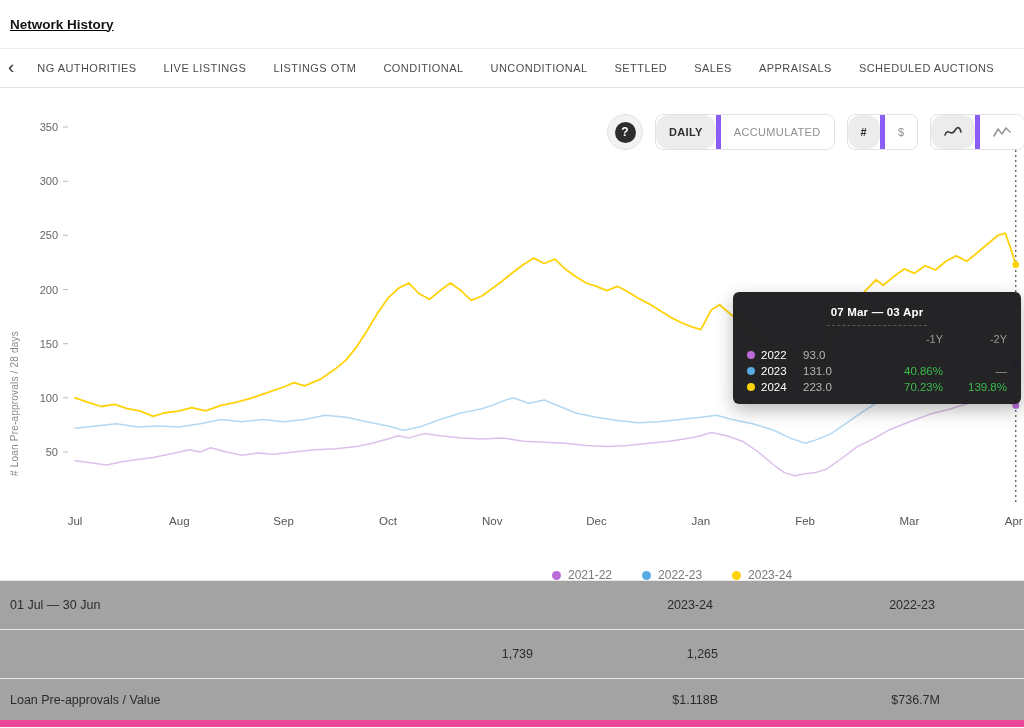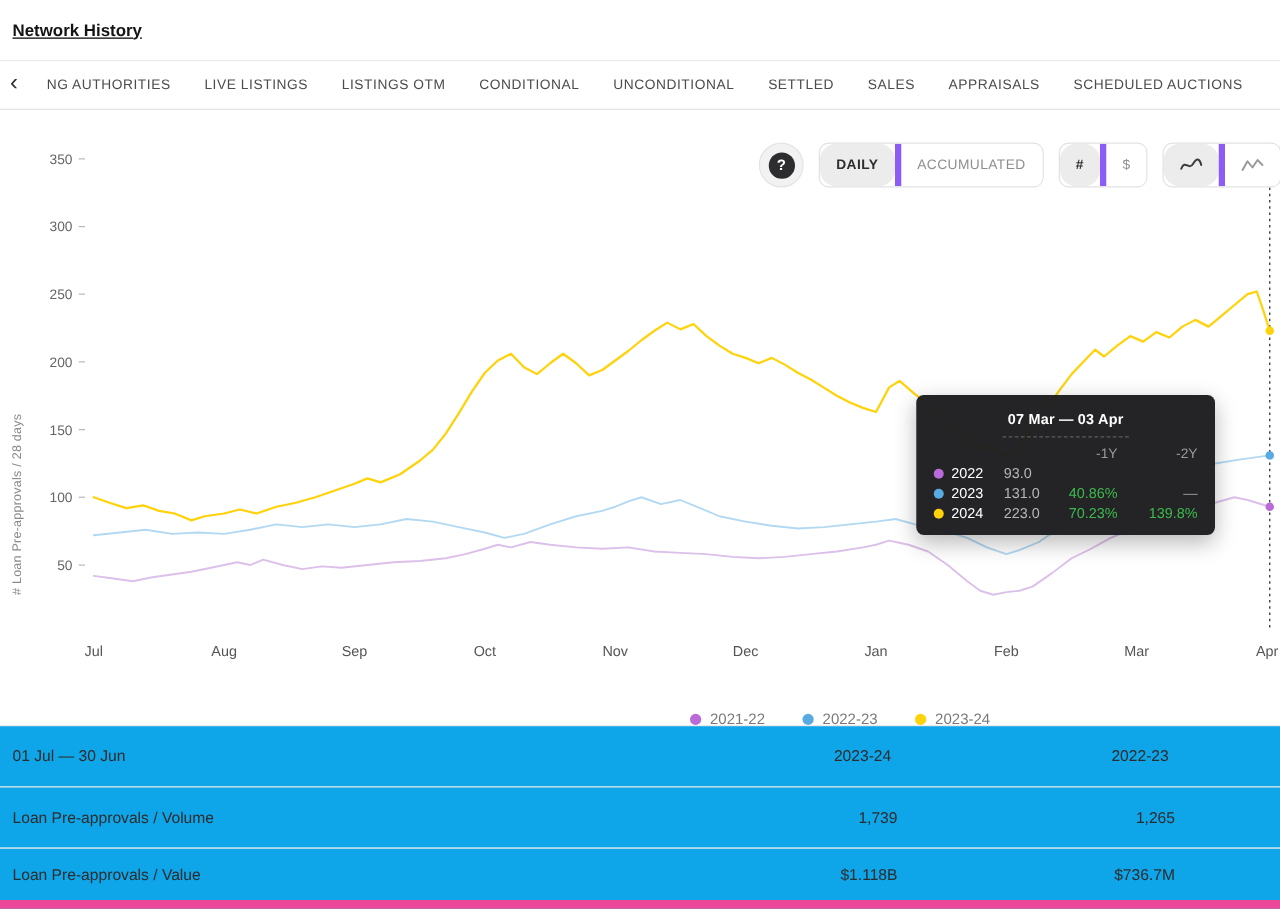--- a/index.html
+++ b/index.html
@@ -34,44 +34,43 @@
     font-weight:700;display:flex;align-items:center;justify-content:center;}
   .seg-group{display:flex;border:1px solid #e2e2e2;border-radius:8px;overflow:hidden;height:36px;
     background:#fff;box-sizing:border-box;}
   .seg{display:flex;align-items:center;justify-content:center;padding:0 13px;font-size:11px;
     letter-spacing:.35px;color:#8f8f8f;cursor:pointer;background:#fff;}
   .seg + .seg{border-left:5px solid #8b5cf6;}
   .seg.active{background:#ececec;color:#2e2e2e;font-weight:700;border-radius:13px;}
   .seg .mini-icon{display:block;}
   
   .tooltip{
-    position:absolute;left:733px;top:204px;width:239px;box-sizing:border-box;
+    position:absolute;left:733px;top:204px;width:288px;box-sizing:border-box;
     background:rgba(27,27,30,0.96);border-radius:6px;color:#fff;padding:10px 14px 11px;
     box-shadow:0 6px 18px rgba(0,0,0,.28);
-    margin-top:24px;
   }
   .tt-title-wrap{text-align:center;}
   .tt-title{display:inline-block;font-size:11.5px;font-weight:700;padding:0 4px 7px;
     border-bottom:1px dashed #5a5a5a;letter-spacing:.2px;}
   .tt-table{display:grid;grid-template-columns:14px 40px 52px 1fr 64px;row-gap:4px;
     font-size:11.5px;align-items:center;margin-top:7px;}
   .tt-head{color:#9a9a9a;text-align:right;font-size:11px;}
   .tt-dot{width:8px;height:8px;border-radius:50%;}
   .tt-year{font-weight:400;color:#fff;}
   .tt-val{color:#b6b6b6;text-align:left;padding-left:2px;}
   .tt-cell{color:#9a9a9a;text-align:right;}
   
   .legend{position:absolute;left:552px;top:480px;display:flex;gap:30px;align-items:center;}
   .legend-item{display:flex;gap:7px;align-items:center;font-size:12px;color:#787878;cursor:pointer;}
   .legend-dot{width:9px;height:9px;border-radius:50%;}
   
   .table-section{position:relative;}
   .trow{display:grid;grid-template-columns:1fr 185px 222px;height:49px;align-items:center;
     border-top:1px solid #e9e9e9;padding:0 84px 0 10px;box-sizing:border-box;
-    font-size:12.5px;color:#2c2c2c;background:#0ea5e9;}
+    font-size:12.5px;color:#2c2c2c;background:#a3a3a3;}
   .trow:last-child{border-bottom:7px solid #ec4899;}
   .trow .num{text-align:right;}
   .trow.head .num{padding-right:5px;}
   
   text.tick{font-family:"Liberation Sans",sans-serif;font-size:11px;fill:#666;}
   text.mon{font-family:"Liberation Sans",sans-serif;font-size:11.5px;fill:#555;}
 </style>
 </head>
 <body>
 
@@ -207,21 +206,20 @@
   </div>
 </div>
 
 <div class="table-section">
   <div class="trow head">
     <div>01 Jul — 30 Jun</div>
     <div class="num">2023-24</div>
     <div class="num">2022-23</div>
   </div>
   <div class="trow">
-    <div>Loan Pre-approvals / Volume</div>
     <div class="num">1,739</div>
     <div class="num">1,265</div>
   </div>
   <div class="trow">
     <div>Loan Pre-approvals / Value</div>
     <div class="num">$1.118B</div>
     <div class="num">$736.7M</div>
   </div>
 </div>
 

